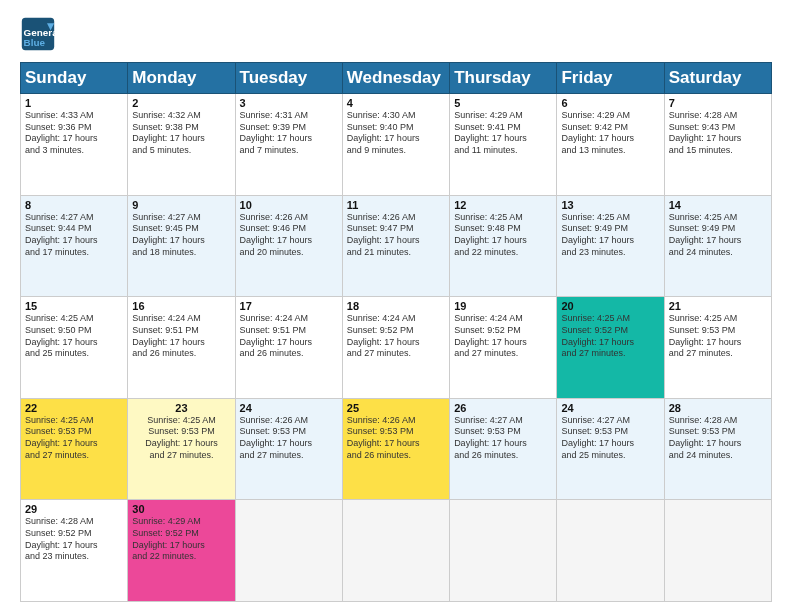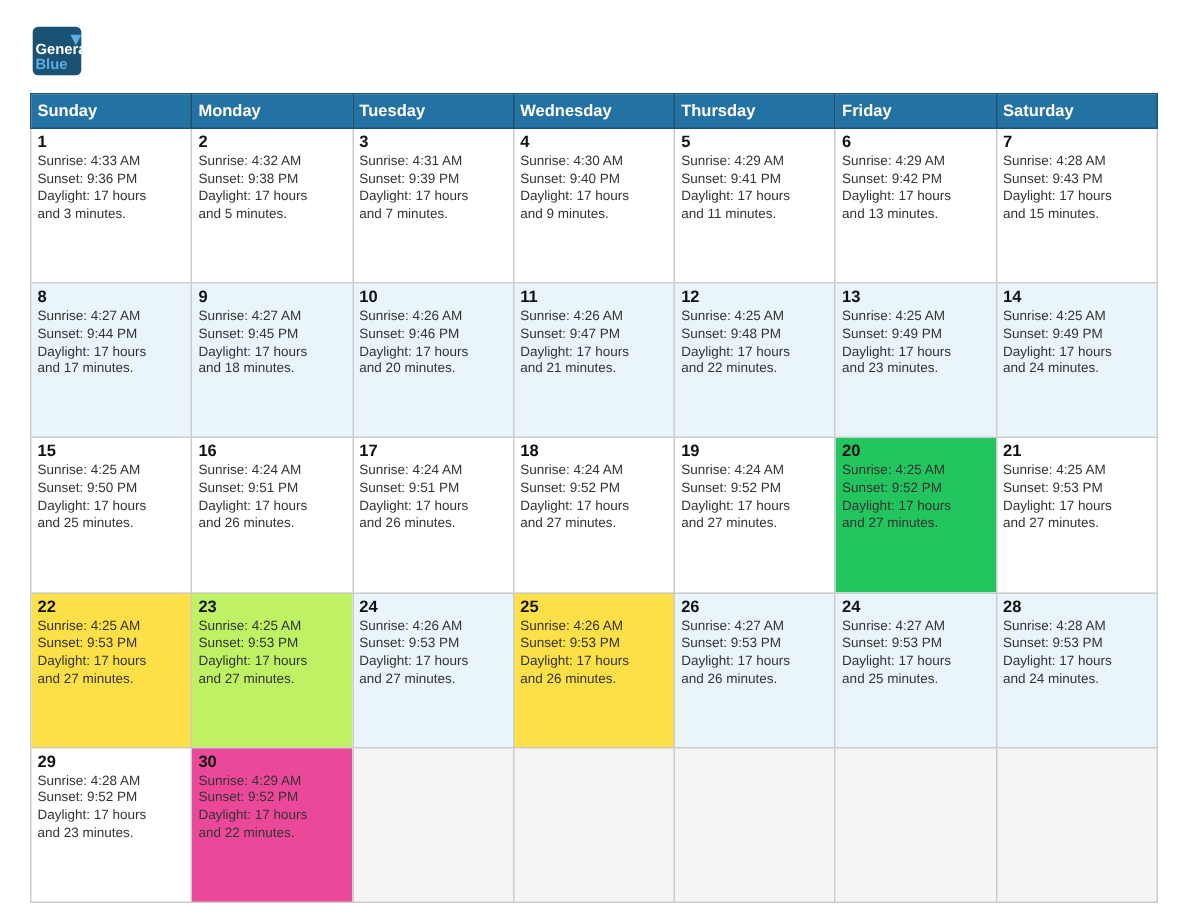--- a/index.html
+++ b/index.html
@@ -56,21 +56,21 @@
     .calendar {
       border: 1px solid #ccc;
       border-collapse: collapse;
       width: 100%;
       flex: 1;
       table-layout: fixed;
     }
     .calendar th {
       background: #2471a3;
       color: #fff;
-      font-size: 11px;
+      font-size: 17px;
       font-weight: bold;
       padding: 5px 4px;
       border: 1px solid #1a5276;
       text-align: left;
     }
     .calendar td {
       border: 1px solid #ccc;
       vertical-align: top;
       padding: 3px 4px;
       font-size: 9.5px;
@@ -210,35 +210,35 @@
             <div class="day-info">Sunrise: 4:24 AM<br>Sunset: 9:51 PM<br>Daylight: 17 hours<br>and 26 minutes.</div>
           </td>
           <td style="background: rgb(255, 255, 255); margin-top: 46px;">
             <span class="day-num">18</span>
             <div class="day-info">Sunrise: 4:24 AM<br>Sunset: 9:52 PM<br>Daylight: 17 hours<br>and 27 minutes.</div>
           </td>
           <td style="background: rgb(255, 255, 255);">
             <span class="day-num">19</span>
             <div class="day-info">Sunrise: 4:24 AM<br>Sunset: 9:52 PM<br>Daylight: 17 hours<br>and 27 minutes.</div>
           </td>
-          <td style="background: #22c55e;">
+          <td style="background: #14b8a6;">
             <span class="day-num">20</span>
             <div class="day-info">Sunrise: 4:25 AM<br>Sunset: 9:52 PM<br>Daylight: 17 hours<br>and 27 minutes.</div>
           </td>
           <td style="background: rgb(255, 255, 255); border-radius: 29px;">
             <span class="day-num">21</span>
             <div class="day-info">Sunrise: 4:25 AM<br>Sunset: 9:53 PM<br>Daylight: 17 hours<br>and 27 minutes.</div>
           </td>
         </tr>
         <tr>
           <td style="background: #fde047;">
             <span class="day-num">22</span>
             <div class="day-info">Sunrise: 4:25 AM<br>Sunset: 9:53 PM<br>Daylight: 17 hours<br>and 27 minutes.</div>
           </td>
-          <td style="background: #bef264;">
+          <td style="background: #fef9c3; text-align: center;">
             <span class="day-num">23</span>
             <div class="day-info">Sunrise: 4:25 AM<br>Sunset: 9:53 PM<br>Daylight: 17 hours<br>and 27 minutes.</div>
           </td>
           <td style="background: rgb(234, 244, 251);">
             <span class="day-num">24</span>
             <div class="day-info">Sunrise: 4:26 AM<br>Sunset: 9:53 PM<br>Daylight: 17 hours<br>and 27 minutes.</div>
           </td>
           <td style="background: #fde047; margin-left: 17px;">
             <span class="day-num">25</span>
             <div class="day-info">Sunrise: 4:26 AM<br>Sunset: 9:53 PM<br>Daylight: 17 hours<br>and 26 minutes.</div>

